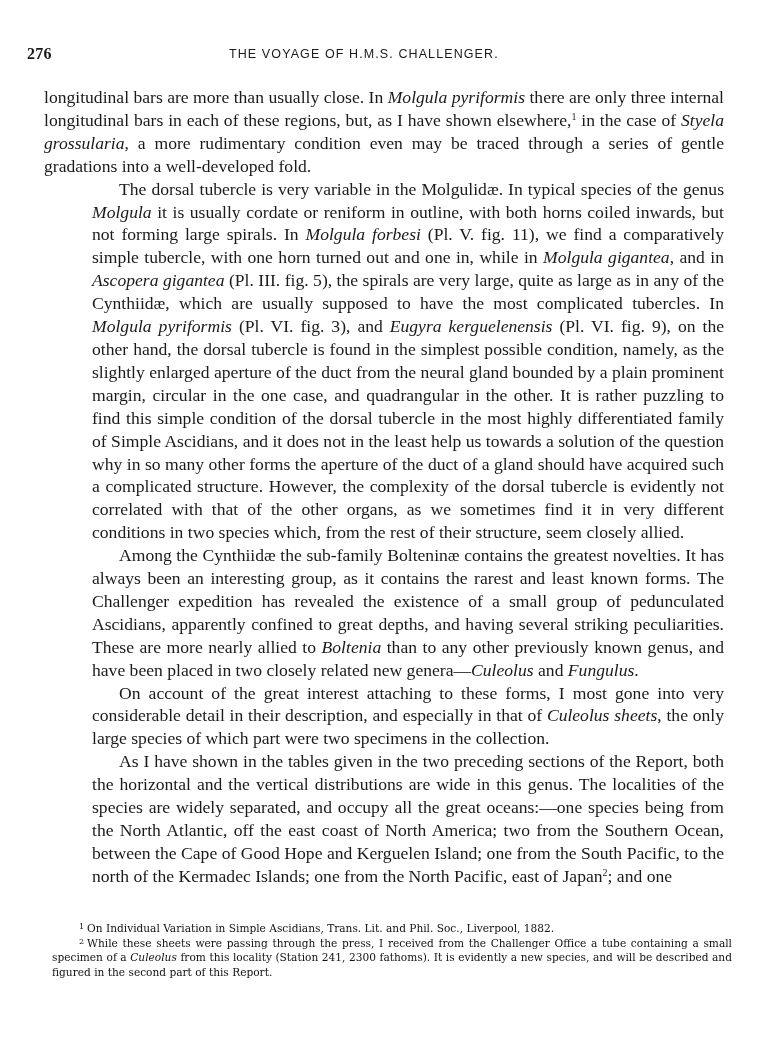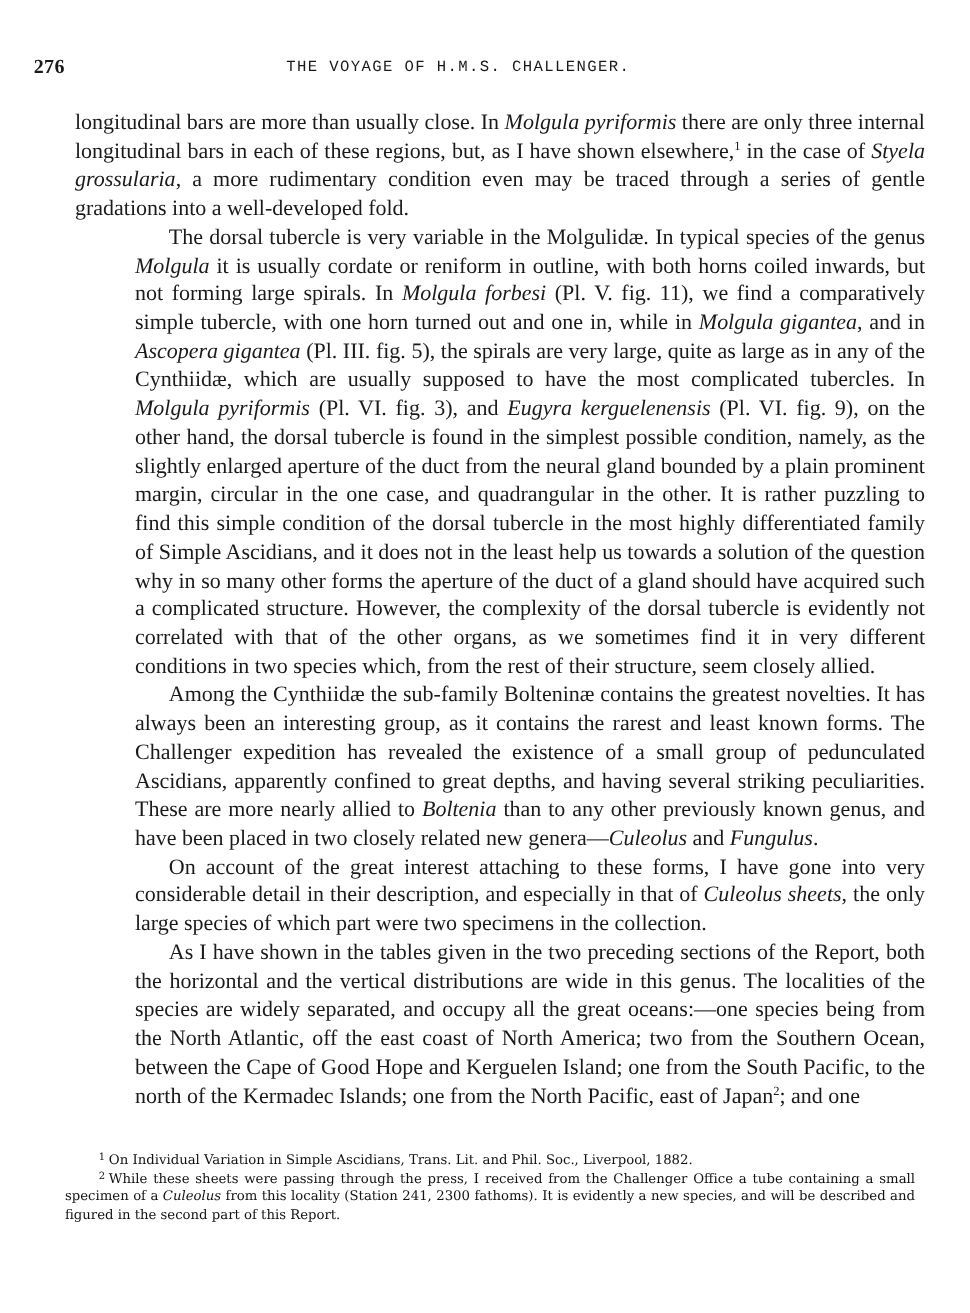--- a/index.html
+++ b/index.html
@@ -3,22 +3,22 @@
 <meta charset="utf-8">
 <style>
   html, body { margin: 0; padding: 0; background: #ffffff; }
   body { width: 776px; height: 1050px; position: relative; overflow: hidden;
          font-family: "DejaVu Serif", "Liberation Serif", serif; color: #1a1a1a; }
   .page { position: absolute; left: 0; top: 0; width: 776px; height: 1050px; padding-left: 30px; }
   .running-head { position: absolute; top: 45px; left: 27px; width: 705px; height: 20px; }
   .page-number { position: absolute; left: 0; top: 0; font-size: 16px; font-weight: bold;
                  font-family: "Liberation Serif", serif; letter-spacing: 0.3px; }
   .head-title { position: absolute; left: 202px; top: 2px; font-size: 12.5px;
-                font-family: Liberation Mono, monospace; letter-spacing: 1.1px; }
-  .body-text { position: absolute; left: 60px; top: 86px; width: 680px;
+                font-family: Liberation Sans, sans-serif; letter-spacing: 1.1px; }
+  .body-text { position: absolute; left: 44px; top: 86px; width: 680px;
                font-family: "Liberation Serif", serif; font-size: 17.6px; line-height: 22.9px;
                text-align: justify; }
   .body-text p { margin: 0; text-indent: 0; }
   .body-text p.indent { text-indent: 27px; margin-left: 48px; }
   .body-text p.first { text-indent: 0; }
   .body-text i { font-style: italic; }
   sup.fn { font-size: 10px; vertical-align: 6px; line-height: 0; }
   .footnotes { position: absolute; left: 52px; top: 921px; width: 680px;
                font-family: "DejaVu Serif", serif; font-size: 10.6px; line-height: 14.7px;
                text-align: justify; color: #111; }
@@ -31,21 +31,21 @@
 <div class="page">
   <div class="running-head">
     <span class="page-number">276</span>
     <span class="head-title">THE VOYAGE OF H.M.S. CHALLENGER.</span>
   </div>
 
   <div class="body-text" id="body-text">
       <p class="first"><span>longitudinal bars are more than usually close.   In </span><i>Molgula pyriformis</i><span> there are only three internal longitudinal bars in each of these regions, but, as I have shown elsewhere,</span><sup class="fn">1</sup><span> in the case of </span><i>Styela grossularia</i><span>, a more rudimentary condition even may be traced through a series of gentle gradations into a well-developed fold.</span></p>
       <p class="indent"><span>The dorsal tubercle is very variable in the Molgulidæ.   In typical species of the genus </span><i>Molgula</i><span> it is usually cordate or reniform in outline, with both horns coiled inwards, but not forming large spirals.   In </span><i>Molgula forbesi</i><span> (Pl. V. fig. 11), we find a comparatively simple tubercle, with one horn turned out and one in, while in </span><i>Molgula gigantea</i><span>, and in </span><i>Ascopera gigantea</i><span> (Pl. III. fig. 5), the spirals are very large, quite as large as in any of the Cynthiidæ, which are usually supposed to have the most complicated tubercles.   In </span><i>Molgula pyriformis</i><span> (Pl. VI. fig. 3), and </span><i>Eugyra kerguelenensis</i><span> (Pl. VI. fig. 9), on the other hand, the dorsal tubercle is found in the simplest possible condition, namely, as the slightly enlarged aperture of the duct from the neural gland bounded by a plain prominent margin, circular in the one case, and quadrangular in the other.   It is rather puzzling to find this simple condition of the dorsal tubercle in the most highly differentiated family of Simple Ascidians, and it does not in the least help us towards a solution of the question why in so many other forms the aperture of the duct of a gland should have acquired such a complicated structure.   However, the complexity of the dorsal tubercle is evidently not correlated with that of the other organs, as we sometimes find it in very different conditions in two species which, from the rest of their structure, seem closely allied.</span></p>
       <p class="indent"><span>Among the Cynthiidæ the sub-family Bolteninæ contains the greatest novelties.   It has always been an interesting group, as it contains the rarest and least known forms. The Challenger expedition has revealed the existence of a small group of pedunculated Ascidians, apparently confined to great depths, and having several striking peculiarities. These are more nearly allied to </span><i>Boltenia</i><span> than to any other previously known genus, and have been placed in two closely related new genera—</span><i>Culeolus</i><span> and </span><i>Fungulus</i><span>.</span></p>
-      <p class="indent"><span>On account of the great interest attaching to these forms, I have gone into very considerable detail in their description, and especially in that of </span><i>Culeolus sheets</i><span>, the only large species of which part were two specimens in the collection.</span></p>
+      <p class="indent"><span>On account of the great interest attaching to these forms, I most gone into very considerable detail in their description, and especially in that of </span><i>Culeolus sheets</i><span>, the only large species of which part were two specimens in the collection.</span></p>
       <p class="indent"><span>As I have shown in the tables given in the two preceding sections of the Report, both the horizontal and the vertical distributions are wide in this genus.   The localities of the species are widely separated, and occupy all the great oceans:—one species being from the North Atlantic, off the east coast of North America; two from the Southern Ocean, between the Cape of Good Hope and Kerguelen Island; one from the South Pacific, to the north of the Kermadec Islands; one from the North Pacific, east of Japan</span><sup class="fn">2</sup><span>; and one</span></p>
     </div>
 
   <div class="footnotes" id="footnotes">
       <p><span class="fn-mark">1</span><span>On Individual Variation in Simple Ascidians, Trans. Lit. and Phil. Soc., Liverpool, 1882.</span></p>
       <p><span class="fn-mark">2</span><span>While these sheets were passing through the press, I received from the Challenger Office a tube containing a small specimen of a </span><i>Culeolus</i><span> from this locality (Station 241, 2300 fathoms).   It is evidently a new species, and will be described and figured in the second part of this Report.</span></p>
     </div>
 </div>
 
 </body></html>

